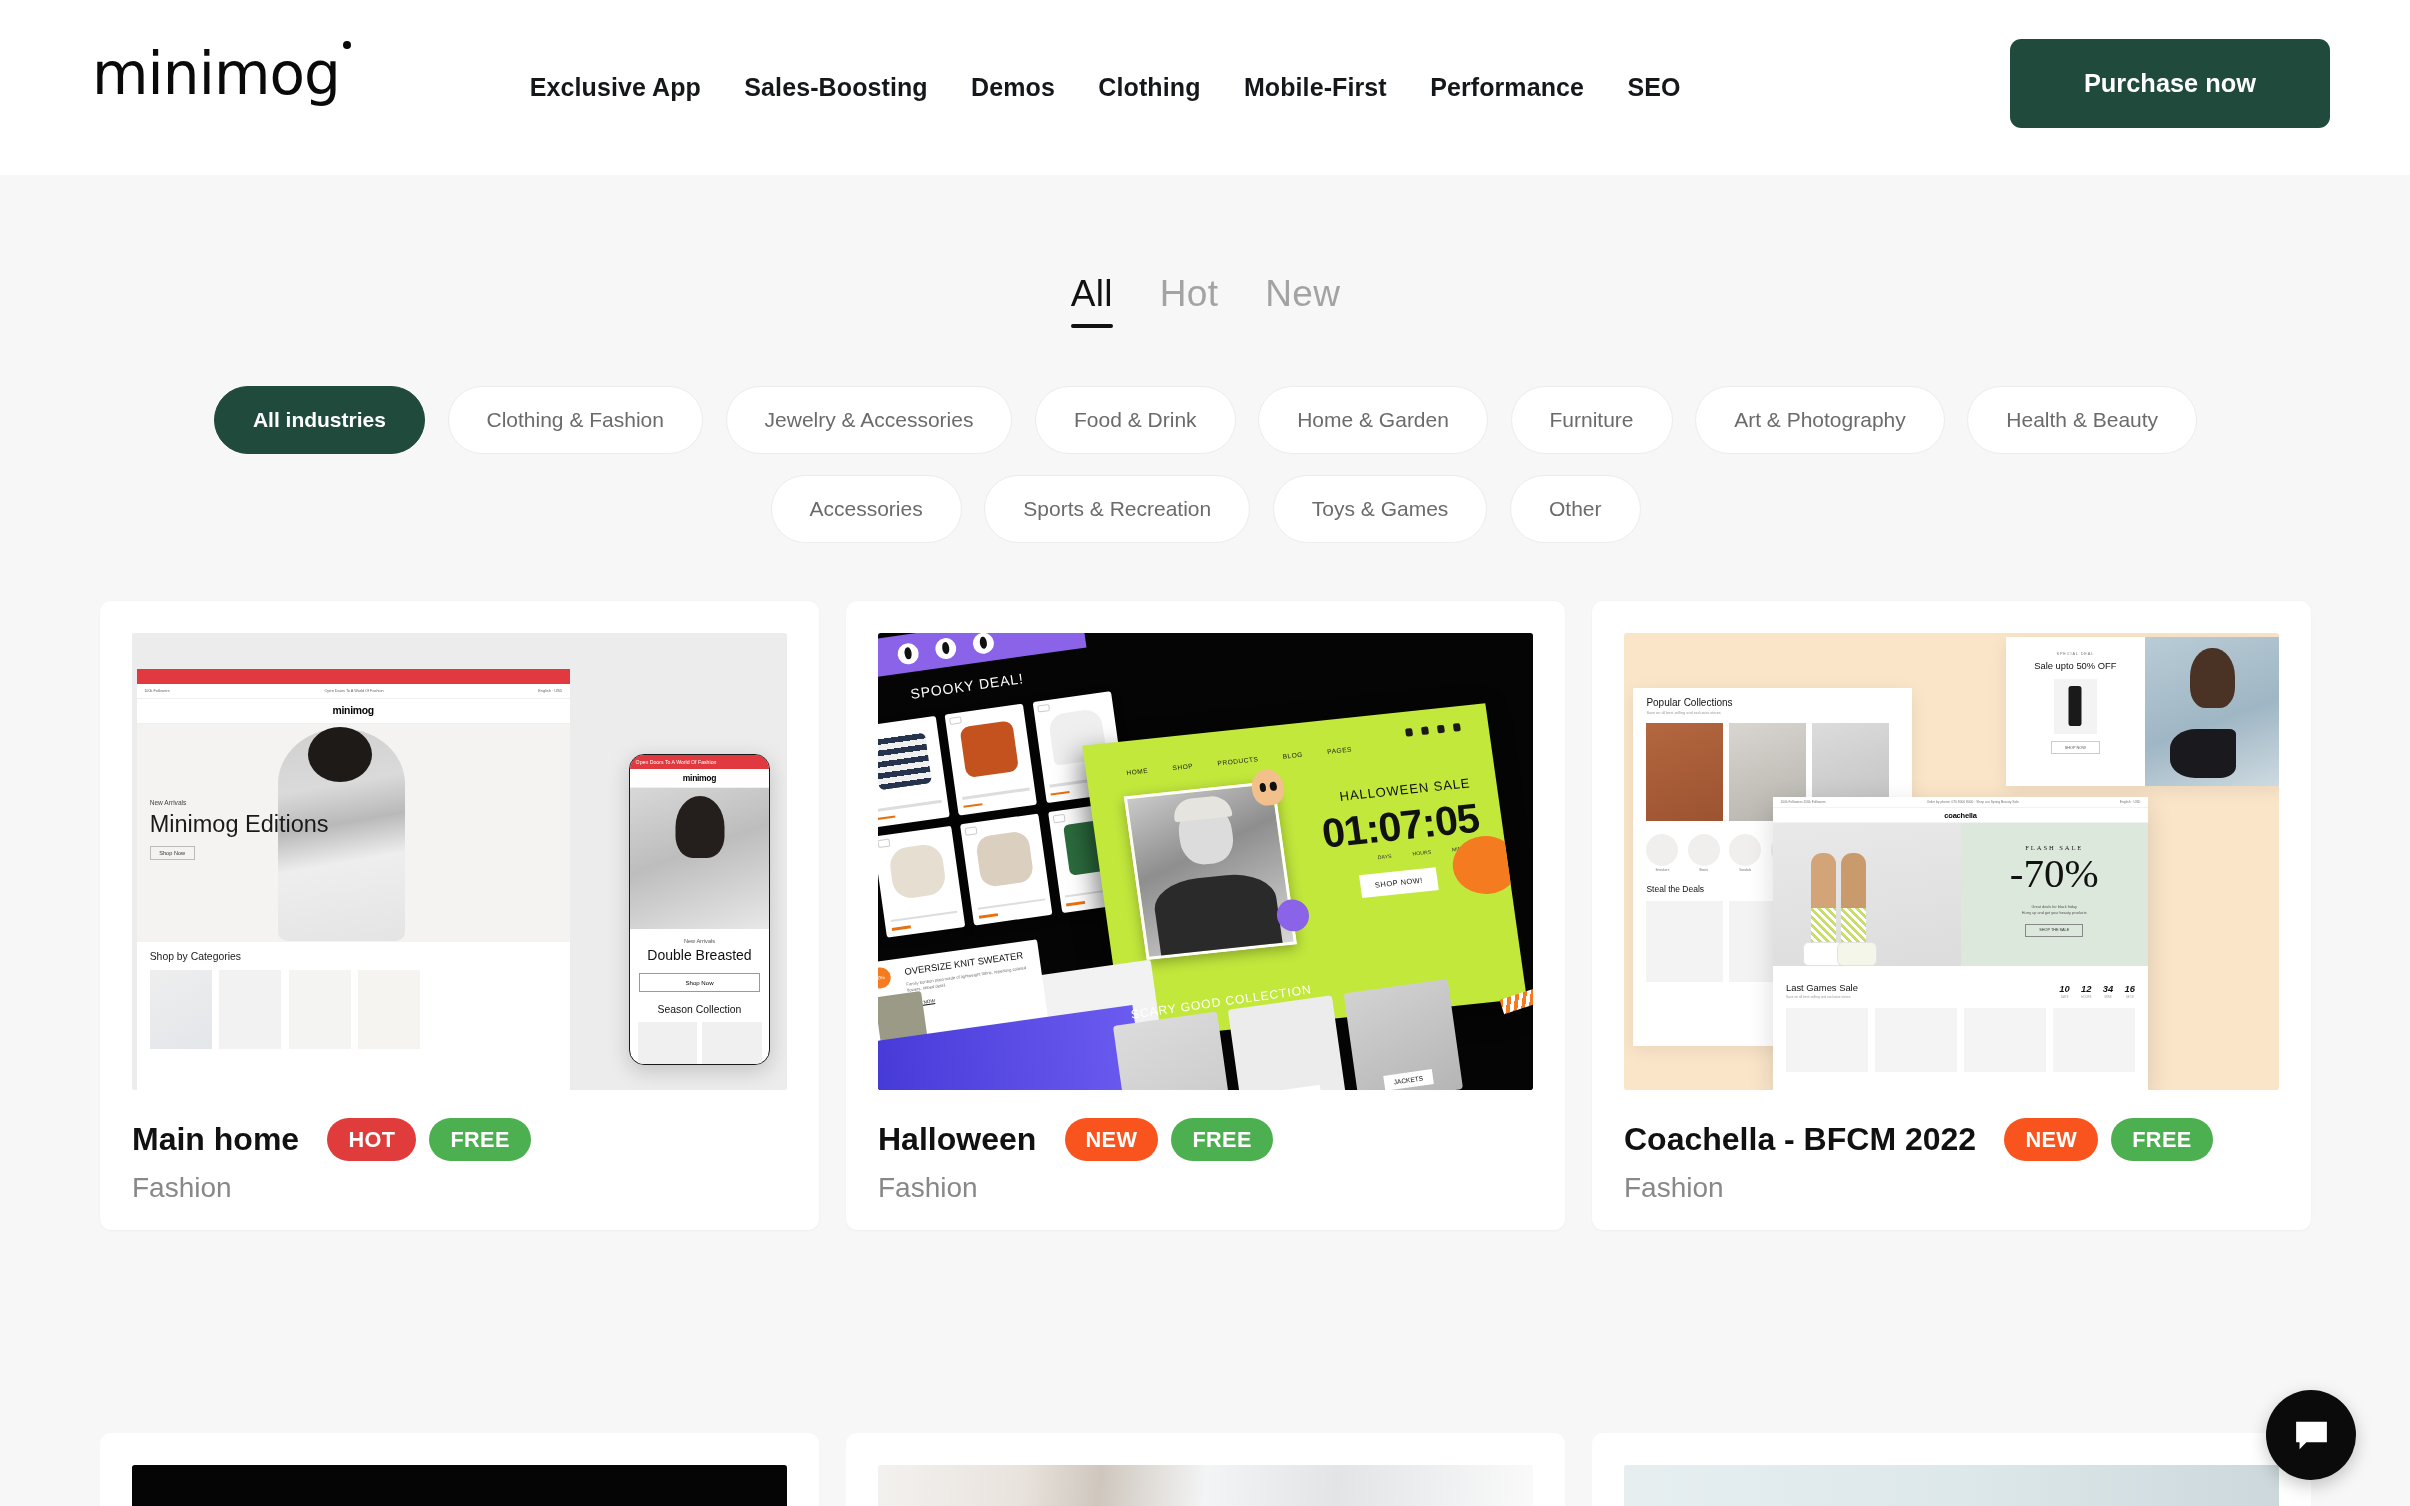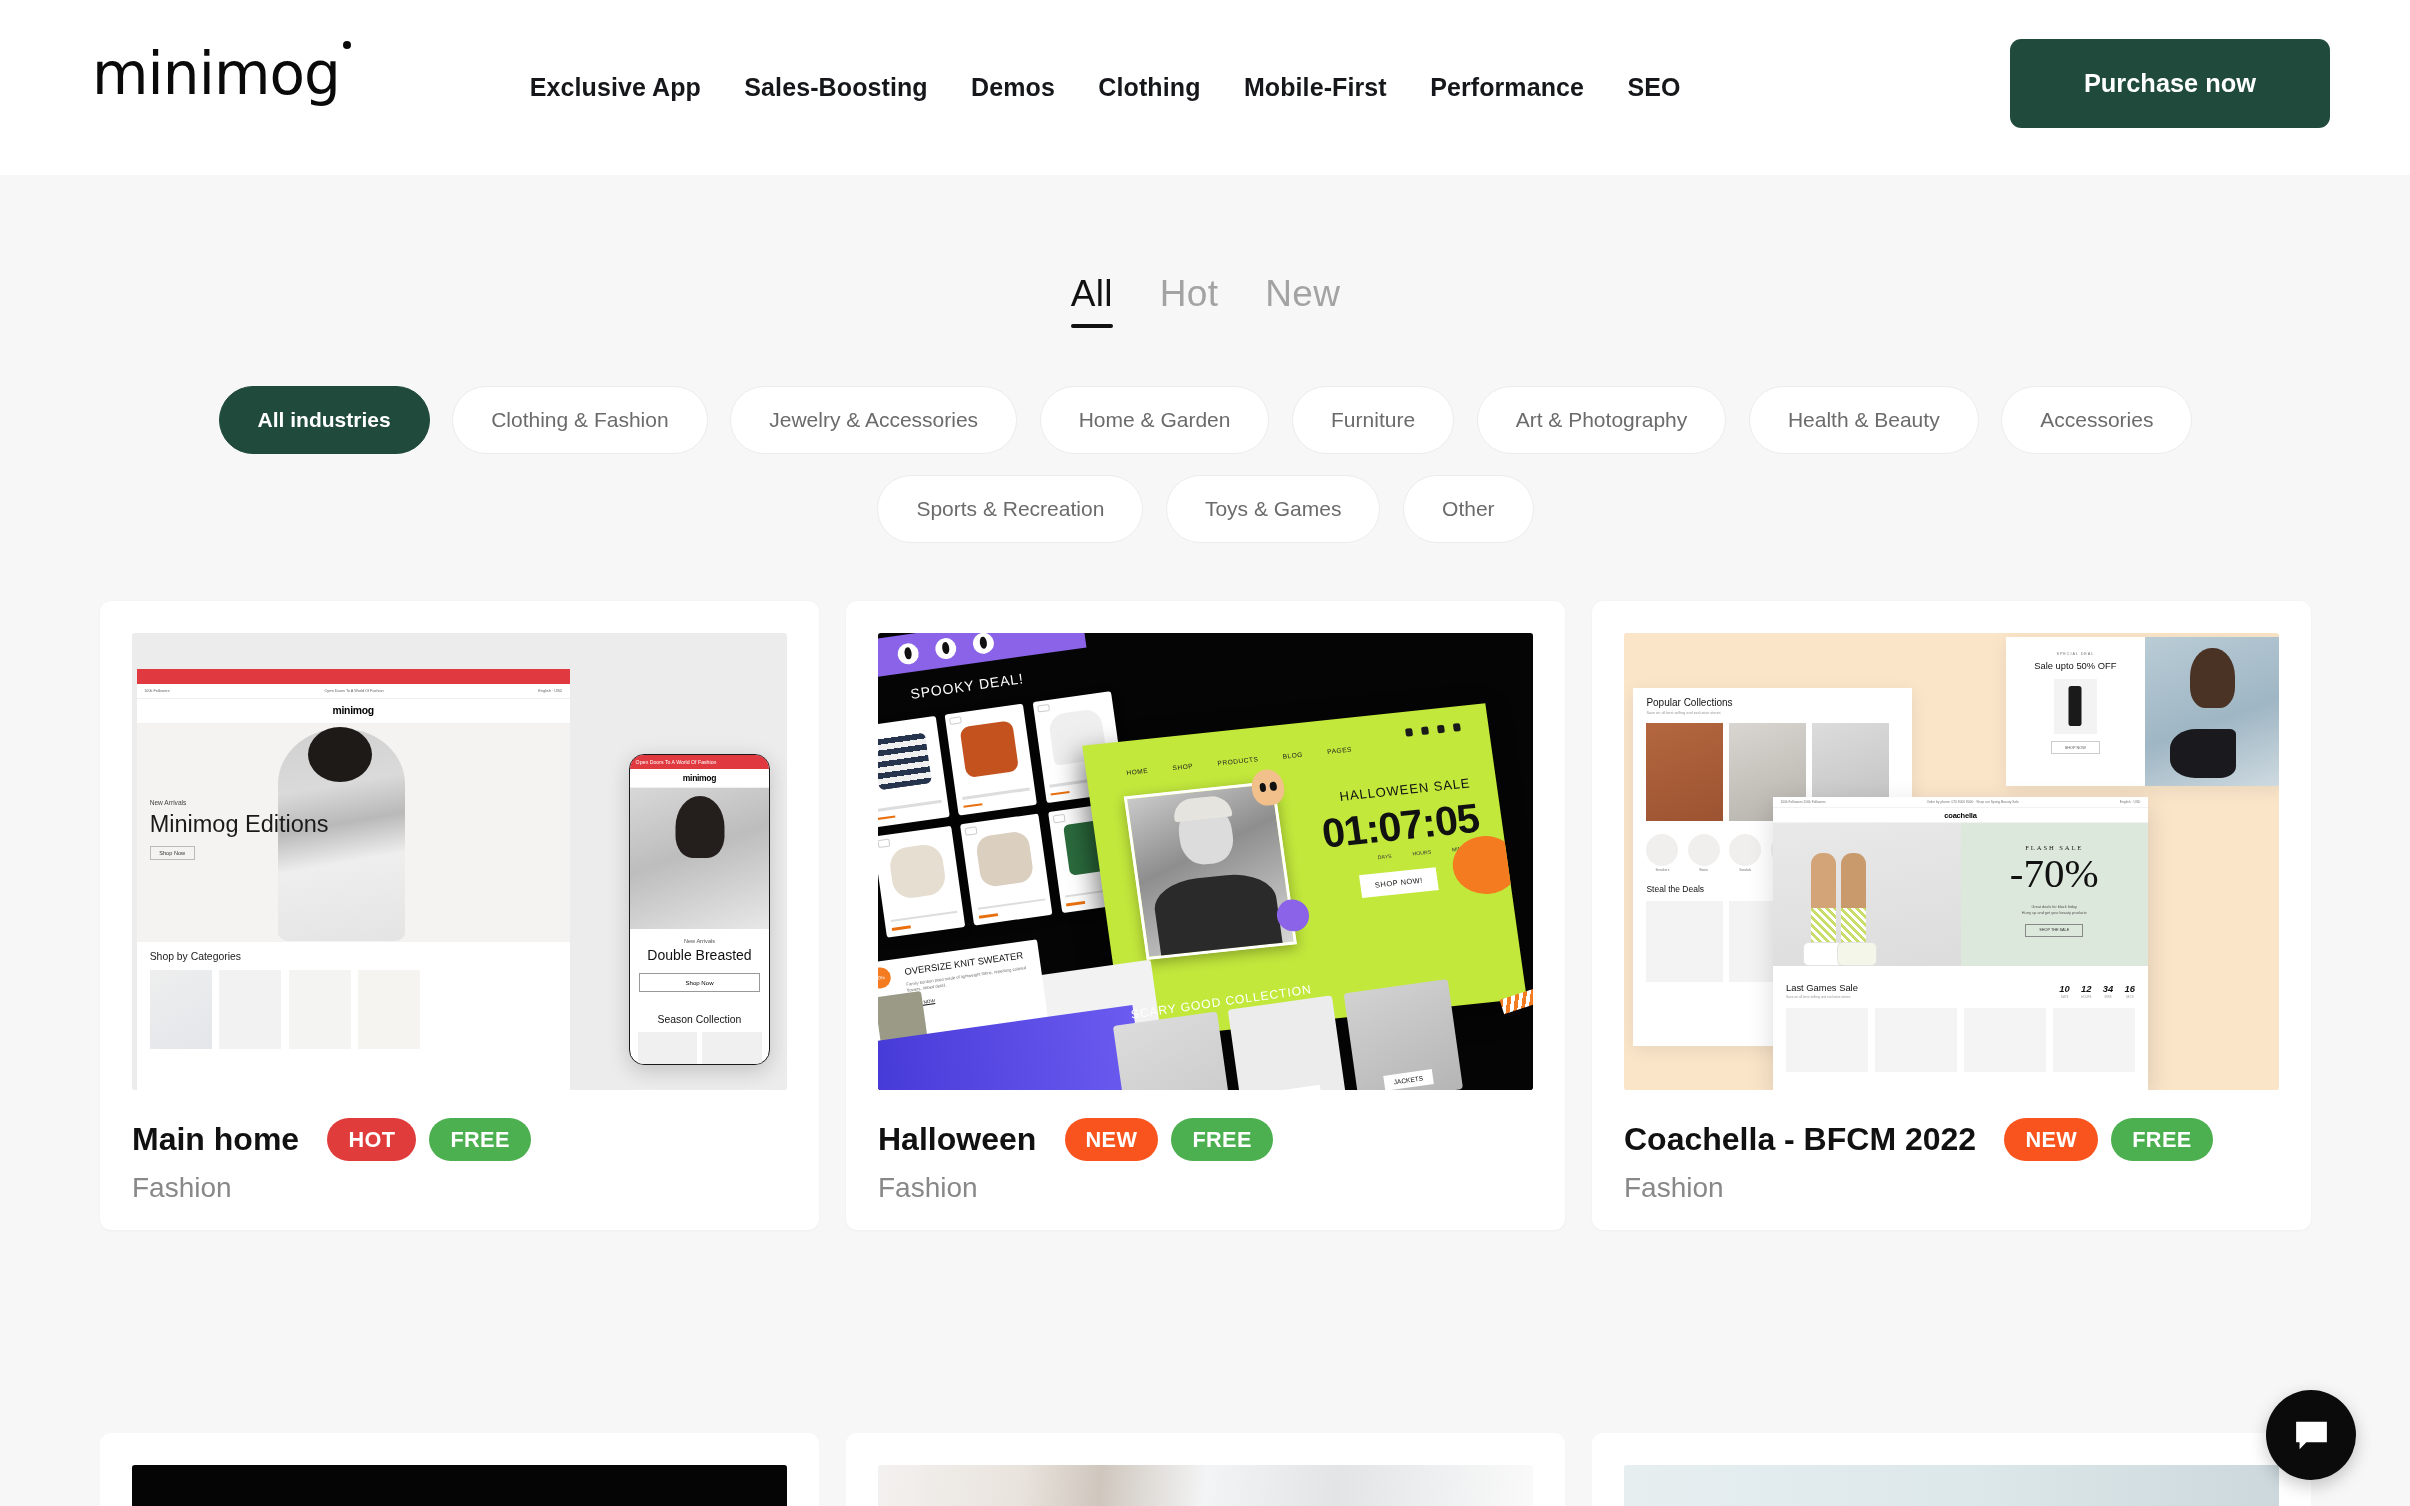--- a/index.html
+++ b/index.html
@@ -169,21 +169,21 @@
   .t1 .phone .pnav { height:19px; display:flex; align-items:center; justify-content:center;
     font-size:8.5px; font-weight:700; letter-spacing:-0.3px; border-bottom:0.9px solid #f0f0f0;}
   .t1 .phone .pimg { height:141px; background:linear-gradient(160deg,#d8d8d8,#bdbdbd 45%,#e8e8e8); position:relative;}
   .t1 .phone .pimg .ph { position:absolute; left:50%; top:7.5px; transform:translateX(-50%);
      width:49px; height:62px; background:#241f1d; border-radius:50% 50% 35% 35%;}
   .t1 .phone .ptxt { text-align:center; padding-top:9.4px; }
   .t1 .phone .ptxt .e { font-size:5.6px; color:#555; }
   .t1 .phone .ptxt .t { font-size:14px; color:#111; margin-top:2.8px; }
   .t1 .phone .pbtn { margin:9.4px 9.4px 0 9.4px; height:19px; border:0.9px solid #999;
     font-size:6.1px; display:flex; align-items:center; justify-content:center;}
-  .t1 .phone .psec { text-align:center; font-size:10.4px; color:#111; margin-top:22px;}
+  .t1 .phone .psec { text-align:center; font-size:10.4px; color:#111; margin-top:12px;}
   .t1 .phone .pgrid { display:flex; gap:4.7px; margin:7.5px 7.5px 0 7.5px;}
   .t1 .phone .pgrid div { flex:1; height:49px; background:#f0f0f0;}
 
   .t2 { background: #050505; overflow:hidden; }
   .t2 .eyestrip {
     position:absolute; left:-28px; top:-7.5px; width:235px; height:38px;
     background:#8a63e8; transform: rotate(-8deg);
     display:flex; align-items:center; gap:17px; padding-left:47px;
   }
   .t2 .eye { width:21px; height:21px; background:#fff; border-radius:50%;
@@ -383,20 +383,21 @@
   <div class="tabs">
     <div class="tab active">All</div>
     <div class="tab">Hot</div>
     <div class="tab">New</div>
   </div>
 
   <div class="filters">
     <div class="pill active">All industries</div>
     <div class="pill">Clothing &amp; Fashion</div>
     <div class="pill">Jewelry &amp; Accessories</div>
+    <div class="pill">Food &amp; Drink</div>
     <div class="pill">Home &amp; Garden</div>
     <div class="pill">Furniture</div>
     <div class="pill">Art &amp; Photography</div>
     <div class="pill">Health &amp; Beauty</div>
     <div class="pill">Accessories</div>
     <div class="pill">Sports &amp; Recreation</div>
     <div class="pill">Toys &amp; Games</div>
     <div class="pill">Other</div>
   </div>
 

